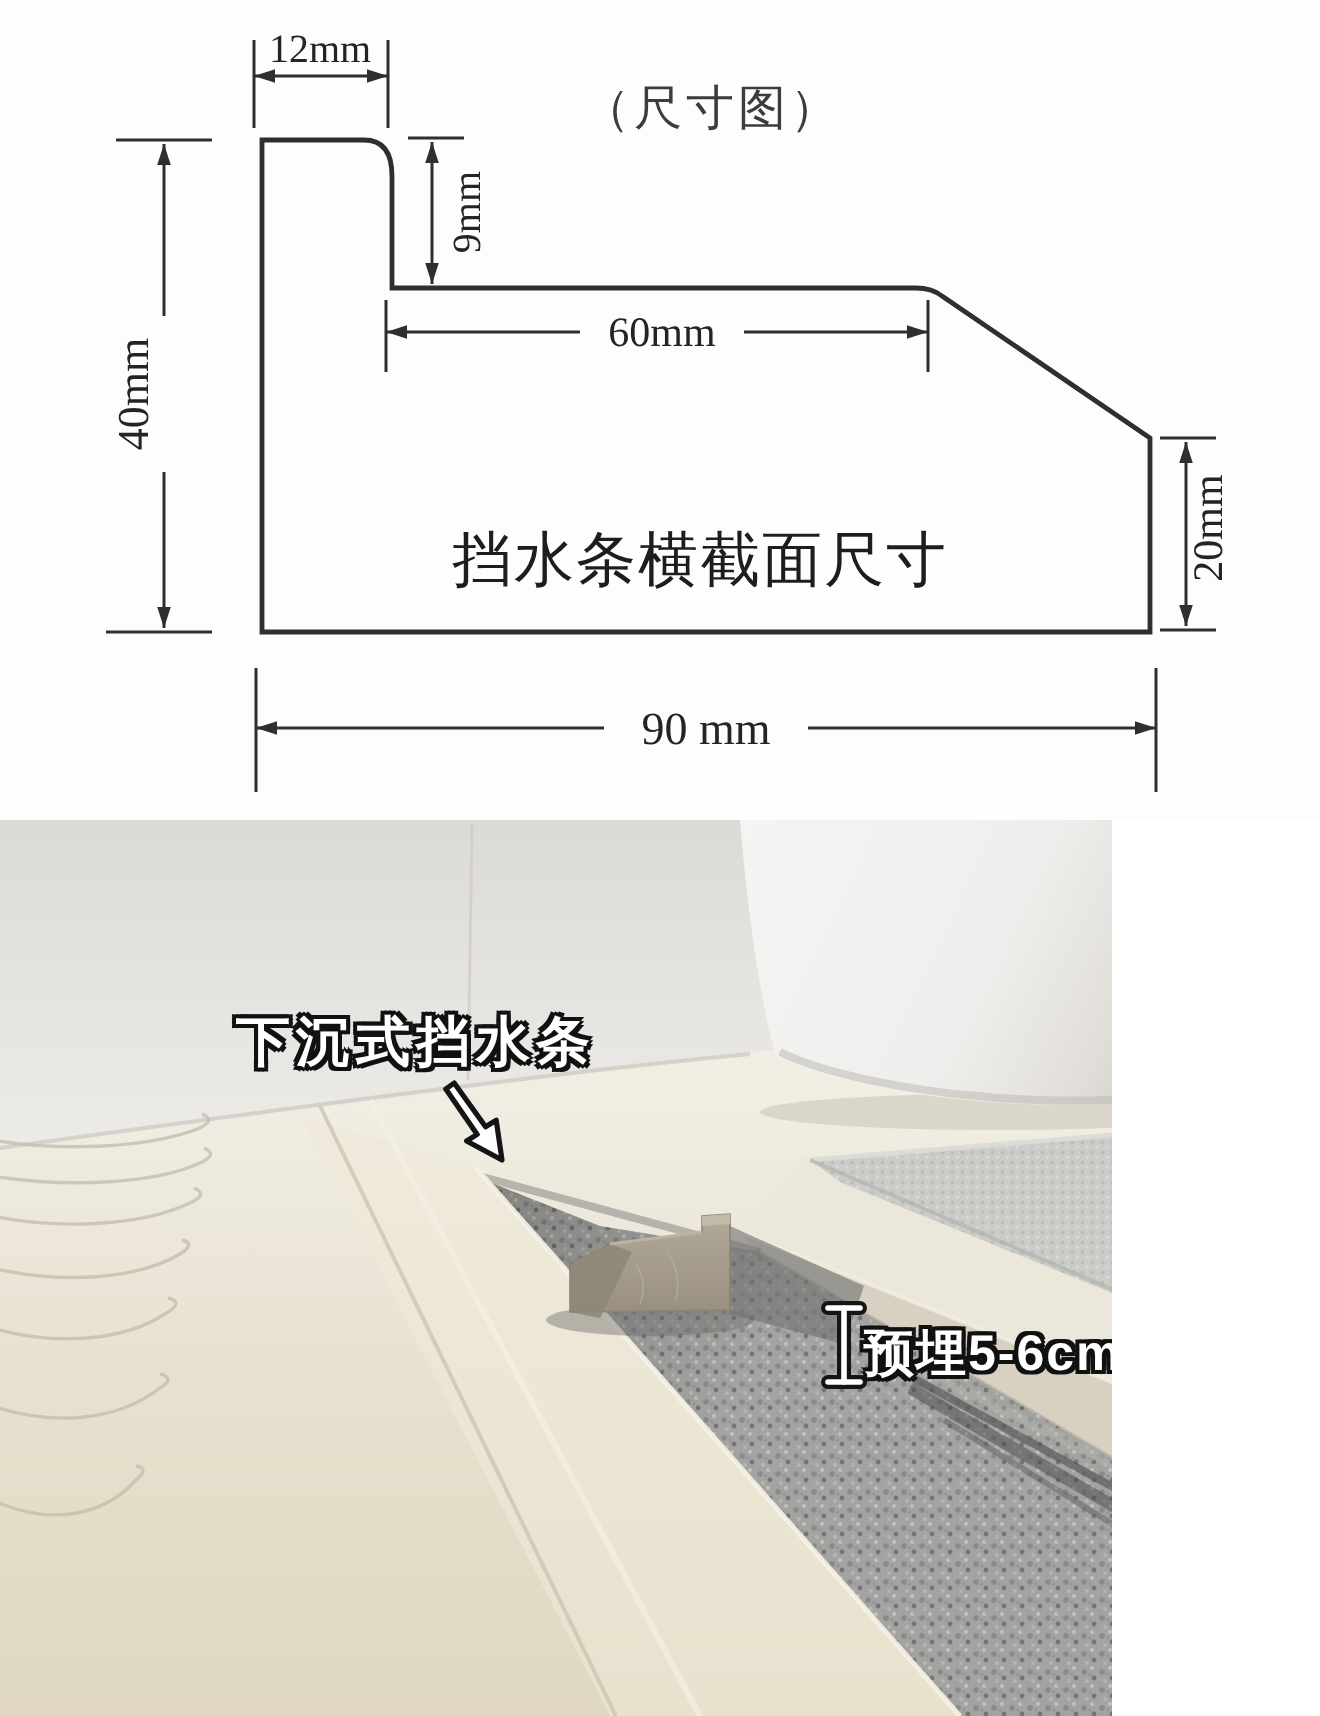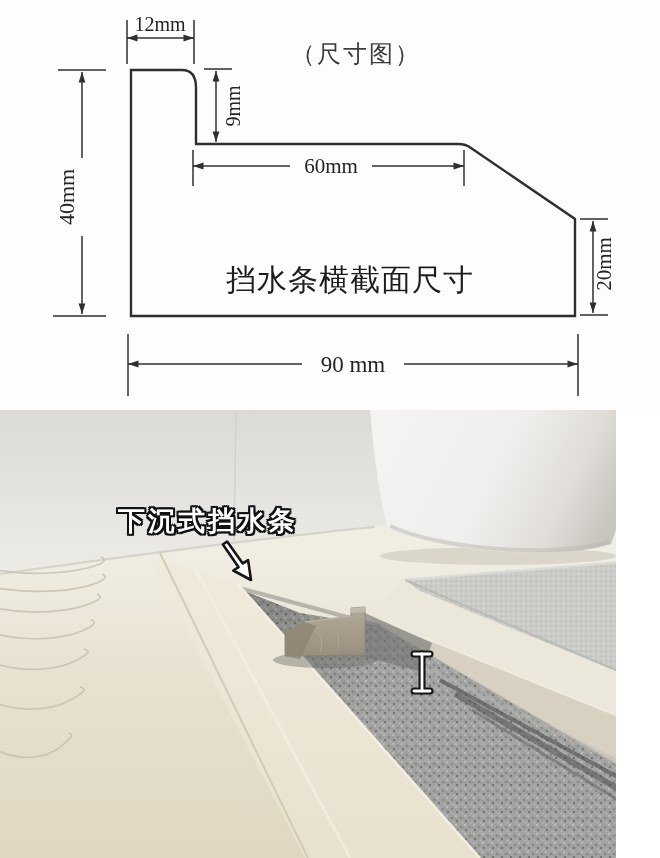--- a/index.html
+++ b/index.html
@@ -1,19 +1,19 @@
 <!DOCTYPE html>
 <html><head>
 <meta charset="utf-8">
 <style>
   html,body{margin:0;padding:0;background:#ffffff;}
   .stage{position:relative;width:660px;height:858px;background:#ffffff;overflow:hidden;
          font-family:"Liberation Sans",sans-serif;}
   .diagram-wrap{position:absolute;left:0;top:0;width:660px;height:410px;background:#fdfdfd;}
-  .photo-wrap{position:absolute;left:0;top:410px;width:616px;height:448px;overflow:hidden;background:#e6dfcc;}
+  .photo-wrap{position:absolute;left:0;top:410px;width:556px;height:448px;overflow:hidden;background:#e6dfcc;}
   svg{display:block;}
   .dim-text{font-family:"Liberation Serif","DejaVu Serif",serif;fill:#242424;}
   .cjk-title{font-family:"Liberation Serif","DejaVu Serif",serif;fill:#3c3c3c;letter-spacing:2px;}
   .cjk-label{font-family:"Liberation Sans","DejaVu Sans",sans-serif;fill:#1d1d1d;letter-spacing:1px;}
   .photo-label{position:absolute;color:#ffffff;font-weight:700;white-space:nowrap;
     text-shadow:-2px -2px 0 #111,2px -2px 0 #111,-2px 2px 0 #111,2px 2px 0 #111,
                 -2px 0 0 #111,2px 0 0 #111,0 -2px 0 #111,0 2px 0 #111;}
   .callout-label{left:118px;top:93px;font-size:27px;letter-spacing:3px;}
   .measure-label{left:432px;top:250px;font-size:25px;letter-spacing:1px;}
 </style>
@@ -220,14 +220,15 @@
         </g>
         <g stroke="#ffffff" stroke-width="2.8" stroke-linecap="round">
           <path d="M414,244 H430"></path>
             <path d="M414,281 H430"></path>
             <path d="M422,244 V281"></path>
         </g>
       </g>
     </svg>
 
     <div class="photo-label callout-label">下沉式挡水条</div>
+    <div class="photo-label measure-label">预埋5-6cm</div>
   </div>
 </div>
 
 </body></html>

